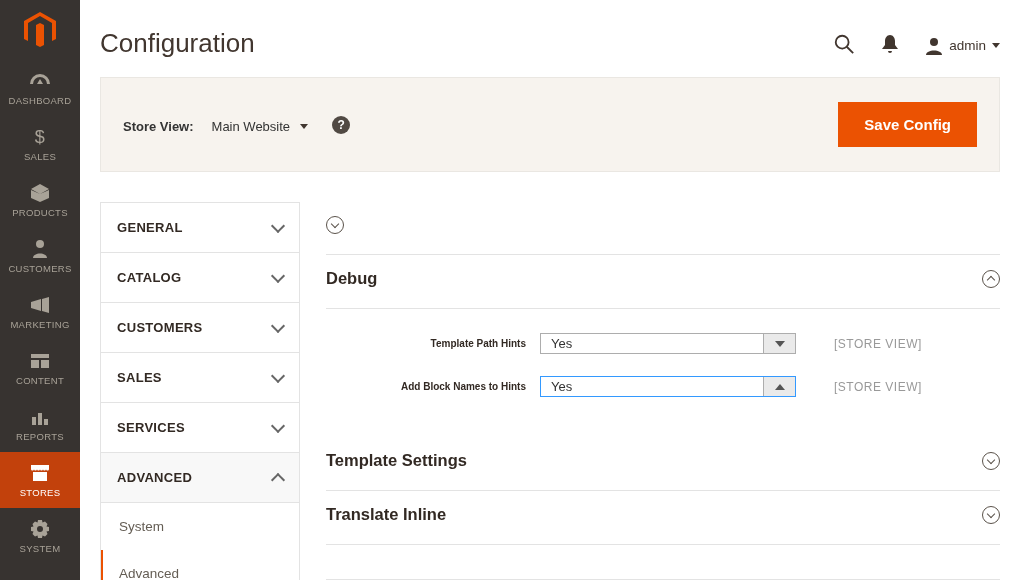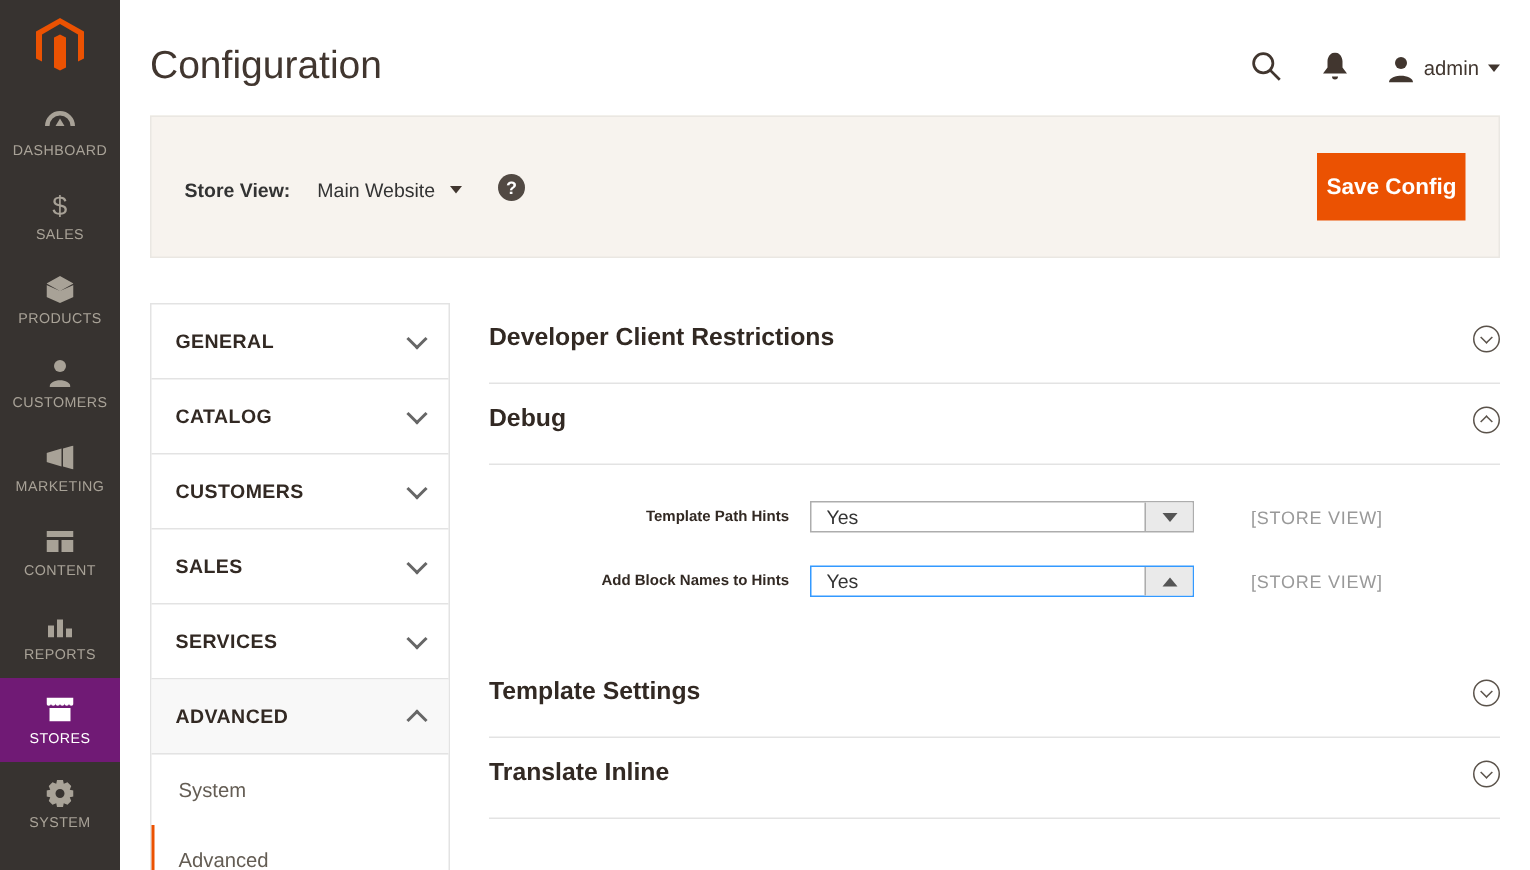--- a/index.html
+++ b/index.html
@@ -3,41 +3,41 @@
 <meta charset="utf-8">
 <style>
 * { box-sizing: border-box; margin: 0; padding: 0; }
 body { font-family: 'Helvetica Neue', Arial, sans-serif; background: #fff; color: #333; width: 1020px; height: 580px; overflow: hidden; }
 
 
 .sidebar { position: fixed; left: 0; top: 0; width: 80px; height: 100%; background: #373330; color: #aaa; }
 .sidebar .logo { height: 60px; display: flex; align-items: center; justify-content: center; }
 .sidebar .logo svg { width: 32px; height: 36px; }
 .nav-item { display: flex; flex-direction: column; align-items: center; justify-content: center; height: 56px; font-size: 9.5px; letter-spacing: 0.3px; cursor: pointer; color: #a8a297; gap: 4px; }
-.nav-item.active { background: #701a75; color: #fff; }
+.nav-item.active { background: #c2410c; color: #fff; }
 .nav-item .icon-slot { height: 20px; display: flex; align-items: center; justify-content: center; }
 .nav-item svg, .nav-item .glyph { fill: currentColor; }
 .glyph { font-size: 18px; line-height: 1; }
 
 
 .main { margin-left: 80px; padding: 0 20px 20px 20px; height: 100%; overflow: auto; }
 .page-header { display: flex; align-items: center; justify-content: space-between; padding: 28px 0 18px 0; }
 .page-title { font-size: 26px; font-weight: 400; color: #41362f; }
 .header-actions { display: flex; align-items: flex-end; gap: 26px; }
 .header-icon { cursor: pointer; display: flex; align-items: center; }
 .user-menu { display: flex; align-items: center; gap: 6px; cursor: pointer; font-size: 13.5px; color: #41362f; }
 .caret-down { width: 0; height: 0; border-left: 4px solid transparent; border-right: 4px solid transparent; border-top: 5px solid #41362f; }
 
 
 .scope-bar { background: #f7f3ee; border: 1px solid #eae7e2; padding: 24px 22px; display: flex; align-items: center; justify-content: space-between; margin-bottom: 30px; }
 .scope-left { display: flex; align-items: flex-end; gap: 18px; font-size: 13px; }
 .scope-label { font-weight: 700; color: #333; }
 .scope-selector { display: flex; align-items: center; gap: 10px; cursor: pointer; color: #333; }
 .help-badge { width: 18px; height: 18px; border-radius: 50%; background: #514943; color: #fff; font-size: 12px; font-weight: 700; display: flex; align-items: center; justify-content: center; margin-left: 6px; cursor: help; }
-.save-btn { background: #eb5202; color: #fff; border: none; padding: 14px 6px; font-size: 15px; font-weight: 600; cursor: pointer; }
+.save-btn { background: #eb5202; color: #fff; border: none; padding: 14px 26px; font-size: 15px; font-weight: 600; cursor: pointer; }
 
 
 .content { display: flex; gap: 26px; }
 .left-col { width: 200px; border: 1px solid #e3e3e3; background: #fff; }
 .nav-group { border-bottom: 1px solid #e3e3e3; padding: 17px 16px; font-size: 13px; font-weight: 700; letter-spacing: 0.3px; display: flex; justify-content: space-between; align-items: center; cursor: pointer; color: #322923; }
 .nav-group.expanded { background: #f8f8f8; }
 .nav-sub { padding: 16px 16px 16px 18px; font-size: 13.5px; color: #645d54; cursor: pointer; }
 .nav-sub.active { border-left: 2px solid #eb5202; padding-left: 16px; }
 .chev { width: 10px; height: 10px; border-right: 2px solid #666; border-bottom: 2px solid #666; transform: rotate(45deg); margin-top: -4px; }
 .chev.up { transform: rotate(-135deg); margin-top: 4px; }
@@ -215,21 +215,20 @@
       <div class="nav-group expanded">
         <span>ADVANCED</span>
         <span class="chev up"></span>
       </div>
       <div class="nav-sub">System</div>
       <div class="nav-sub active">Advanced</div>
     </div>
 
     <div class="right-col">
       <div class="section-row">
-        <span class="section-title">Developer Client Restrictions</span>
         <span class="circle-toggle">
             <span class="inner-chev"></span>
           </span>
       </div>
 
       <div class="section-row">
         <span class="section-title">Debug</span>
         <span class="circle-toggle open">
             <span class="inner-chev"></span>
           </span>

